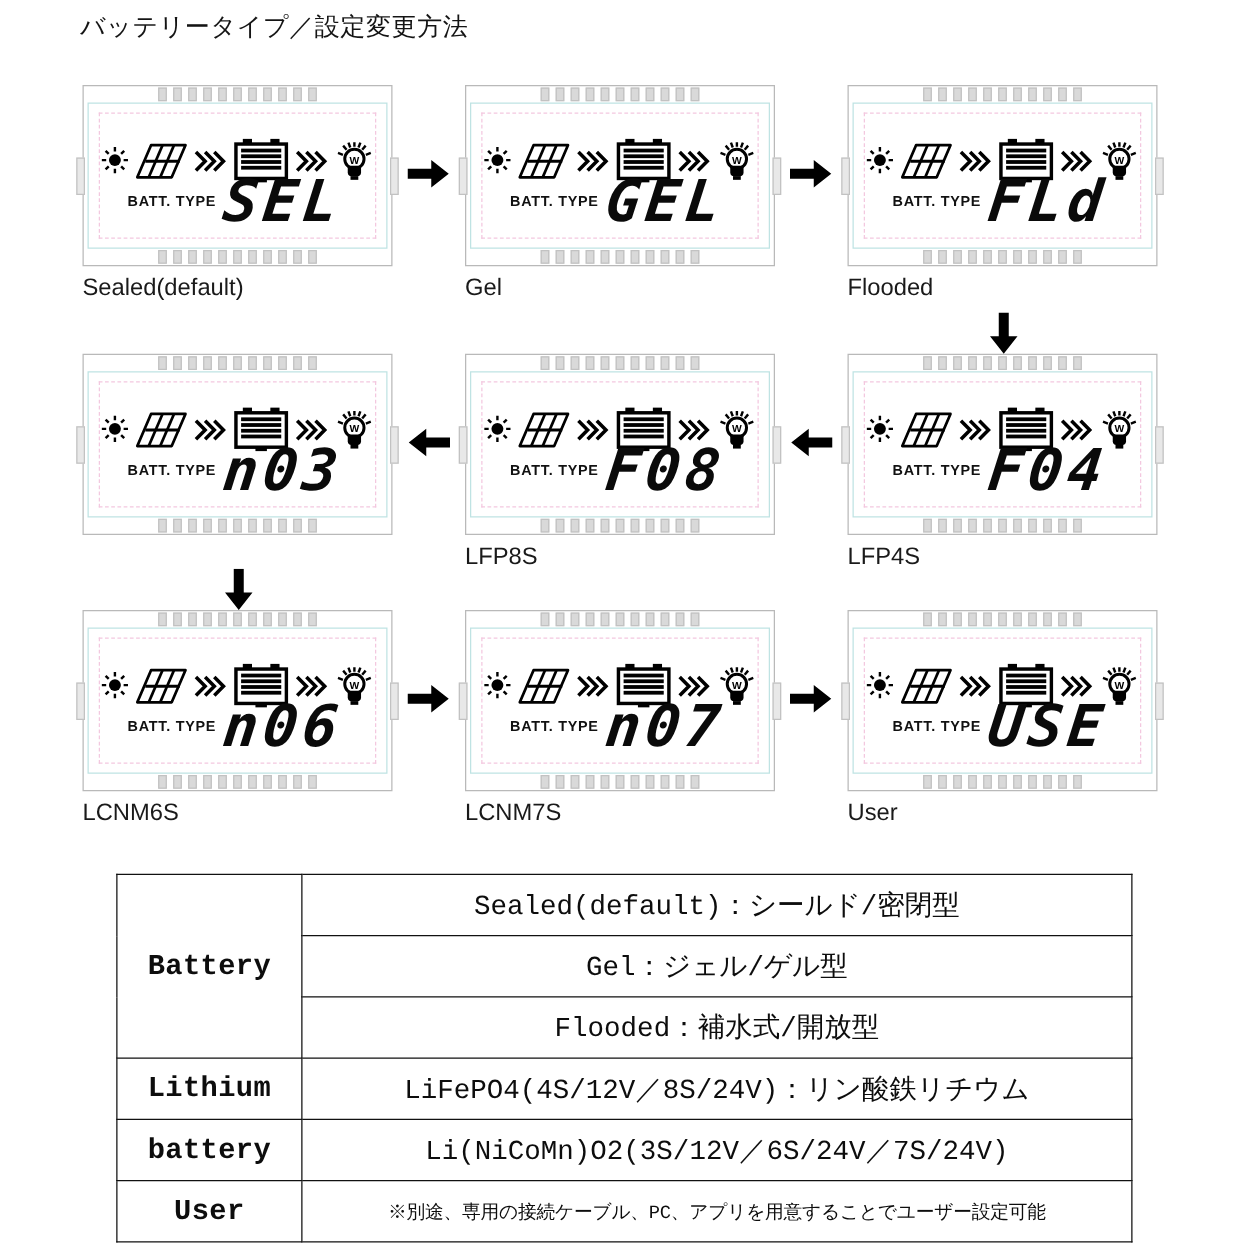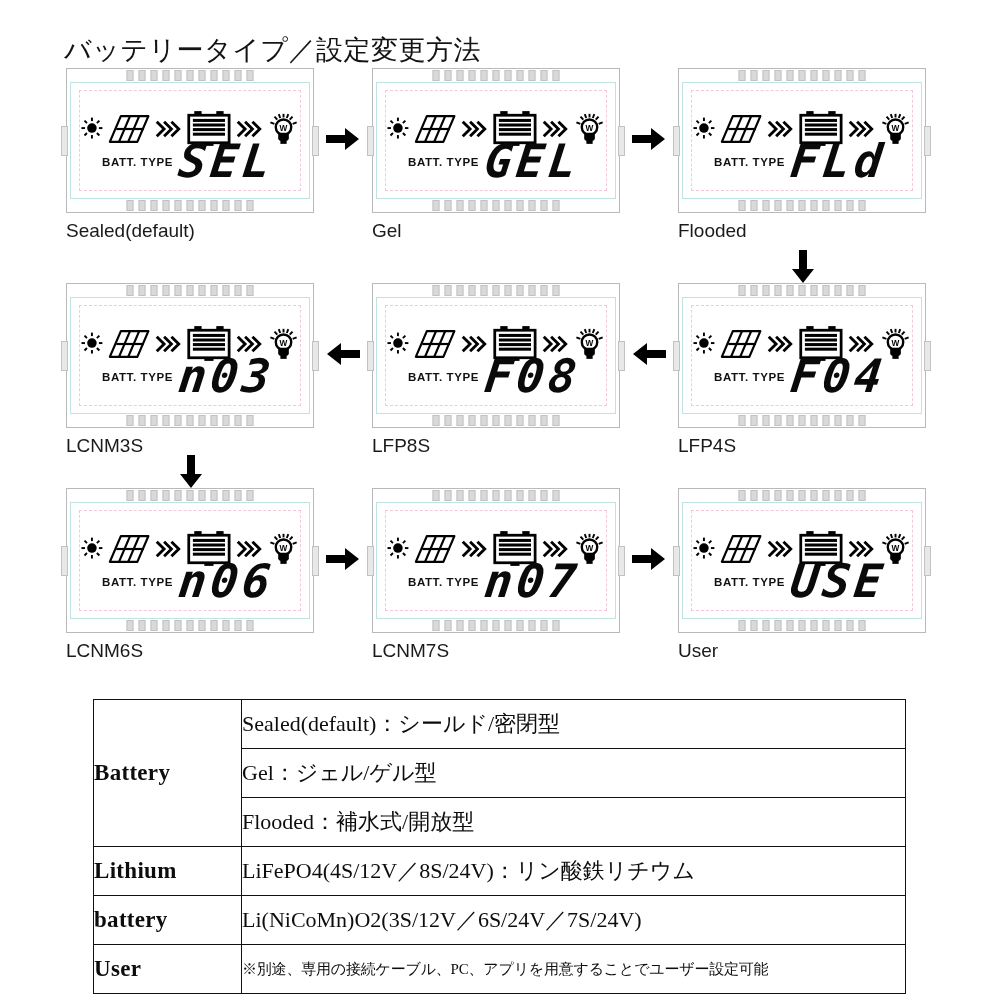--- a/index.html
+++ b/index.html
@@ -9,22 +9,22 @@
     background:#ffffff;
     font-family:"Liberation Sans","DejaVu Sans",sans-serif;
     color:#1a1a1a;
     overflow:hidden;
     position:relative;
   }
   .page{position:relative;width:1000px;height:1000px;}
 
   
   .title{
-    position:absolute;left:64px;top:32px;
-    font-size:27px;letter-spacing:0.5px;
+    position:absolute;left:64px;top:8px;
+    font-size:20px;letter-spacing:0.5px;
     color:#141414;white-space:nowrap;
     font-family:"DejaVu Sans","Liberation Sans",sans-serif;
   }
 
   
   .lcd-wrap{position:absolute;}
   .lcd{
     position:relative;
     width:248px;height:145px;
     box-sizing:border-box;
@@ -101,24 +101,24 @@
   
   .tbl{
     position:absolute;left:93px;top:699px;
     width:813px;
     border-collapse:collapse;
     table-layout:fixed;
   }
   .tbl td{
     border:1.6px solid #111;
     padding:0;
-    text-align:left;
+    text-align:center;
     vertical-align:middle;
     color:#0d0d0d;
-    font-family:Liberation Serif, serif;
+    font-family:Liberation Mono, monospace;
   }
   .cat{
     width:147px;
     font-weight:bold;
     font-size:23px;
     letter-spacing:0.3px;
   }
   .val{font-size:22px;height:48px;}
   .val.small{font-size:15px;letter-spacing:-0.2px;}
 </style>
@@ -509,21 +509,20 @@
                   <line x1="24.8" y1="8.9" x2="27.8" y2="5.4" stroke="#000" stroke-width="2.1"></line>
                   <line x1="28.0" y1="13.4" x2="32.3" y2="11.8" stroke="#000" stroke-width="2.1"></line>
     <line x1="18" y1="2.5" x2="18" y2="6.4" stroke="#000" stroke-width="2.1"></line>
   </svg>
           </div>
           <div class="batt-label">BATT. TYPE</div>
           <div class="seg">n03</div>
         </div>
       </div>
     </div>
-    <div class="caption">LCNM3S</div>
   </div>
       <div class="lcd-wrap" style="left: 372px; top: 283px;">
     <div class="lcd">
       <div class="pins top">
             <span class="pin"></span>
             <span class="pin"></span>
             <span class="pin"></span>
             <span class="pin"></span>
             <span class="pin"></span>
             <span class="pin"></span>

